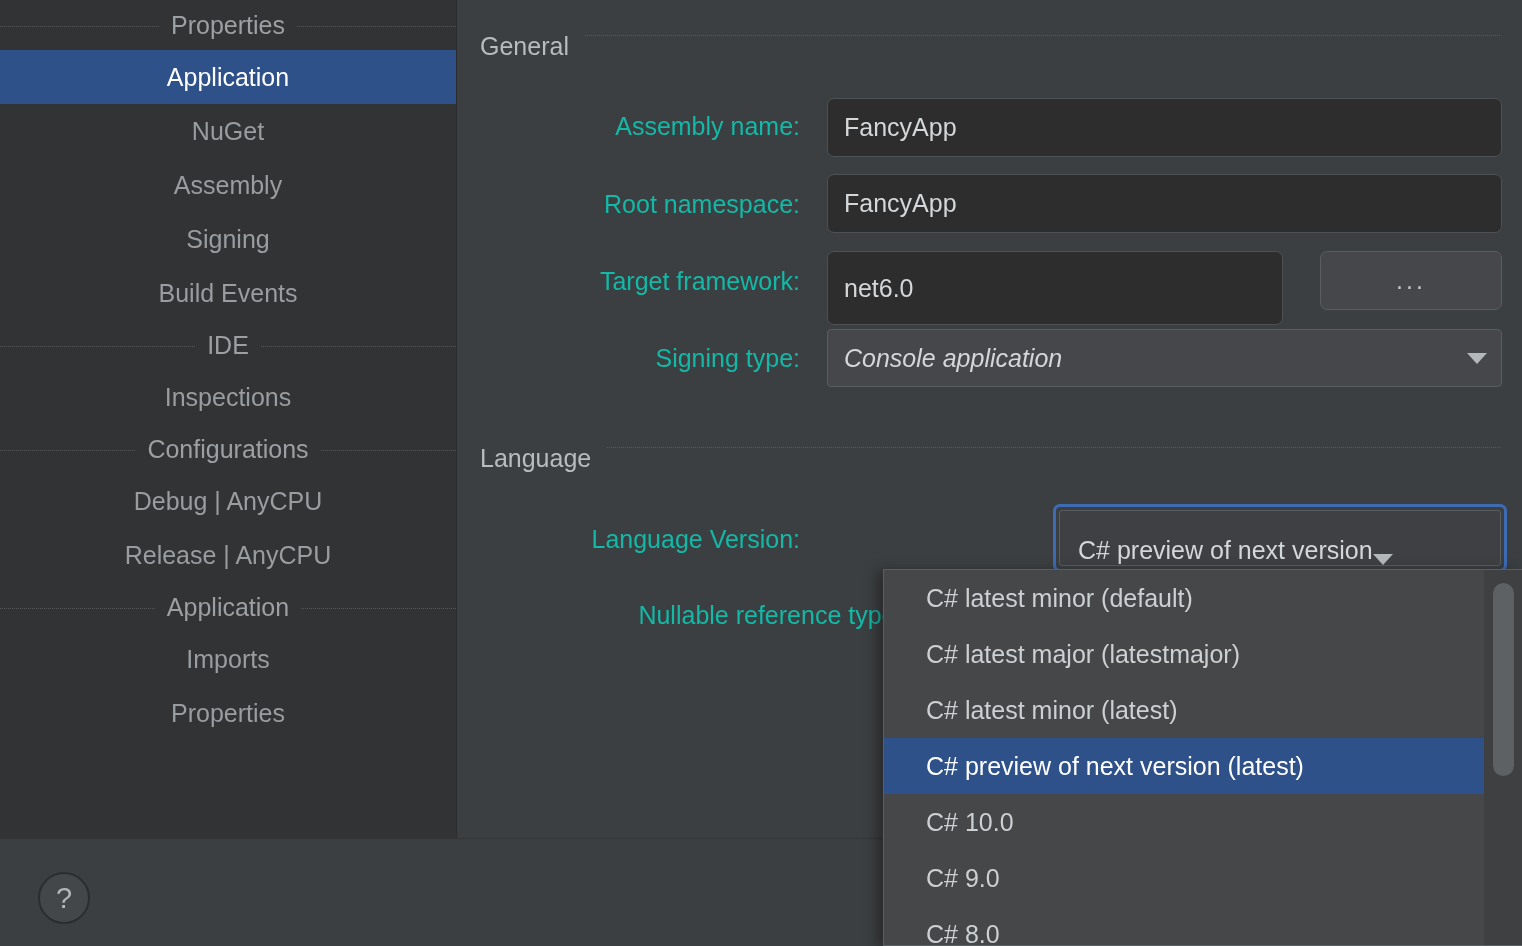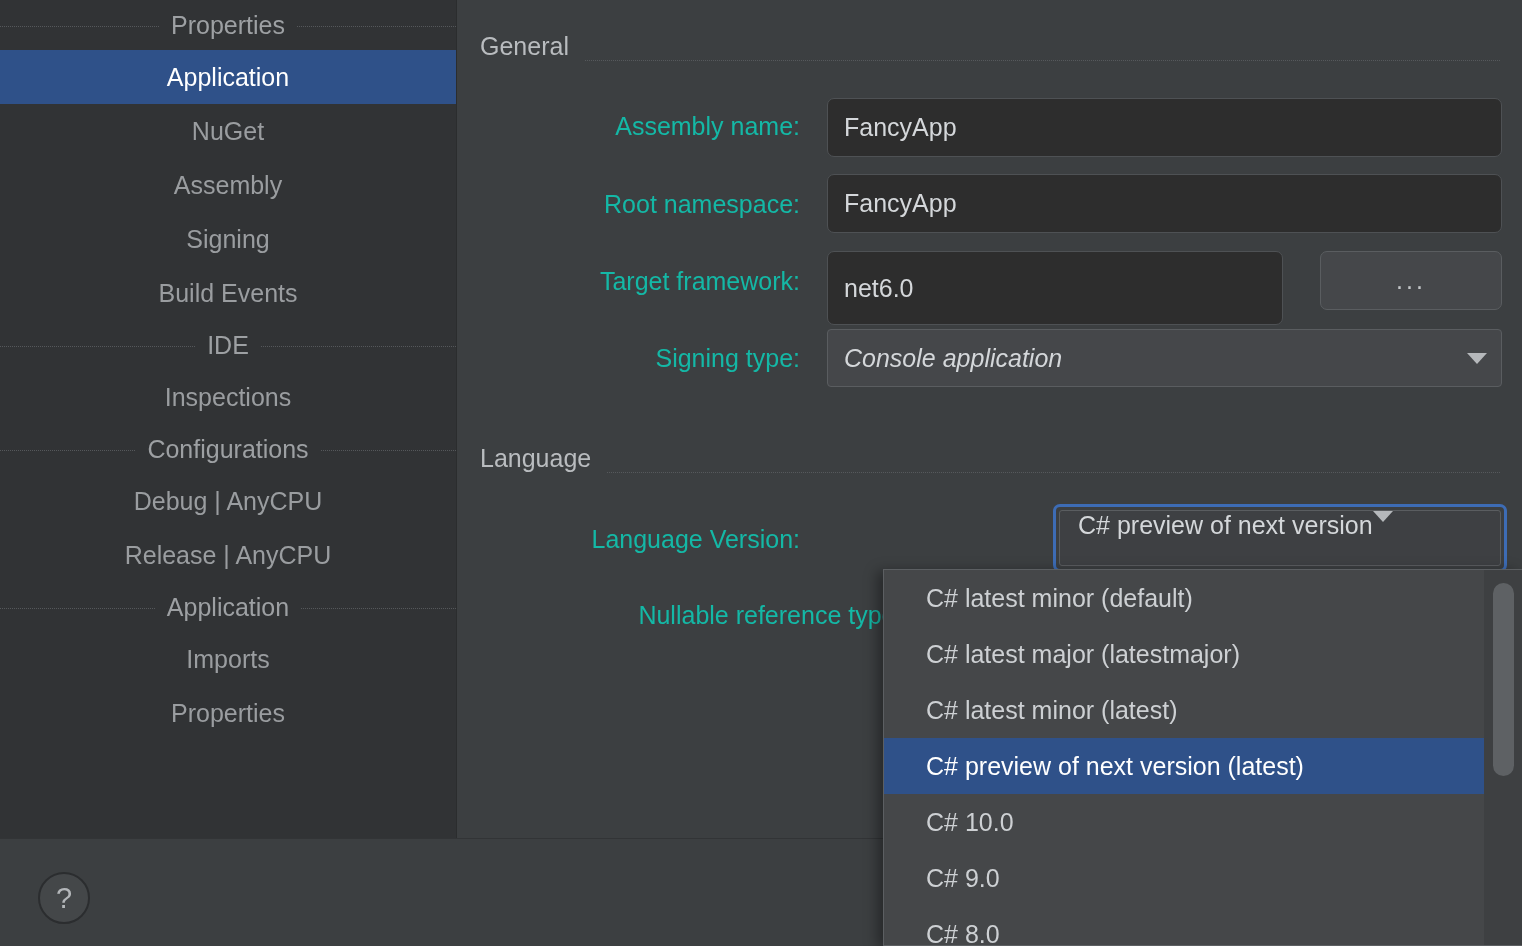--- a/index.html
+++ b/index.html
@@ -100,21 +100,21 @@
     position: absolute;
     left: 458px; top: 0;
     width: 1064px;
     height: 838px;
     background: #3c3f41;
     overflow: hidden;
   }
 
   .section-header {
     display: flex;
-    align-items: flex-end;
+    align-items: flex-start;
     position: absolute;
     left: 22px;
     right: 22px;
     font-size: 25px;
     color: #b9bcbf;
   }
   .section-header .stext { white-space: nowrap; padding-right: 16px; }
   .section-header .sline {
     flex: 1 1 auto;
     height: 0;
@@ -199,21 +199,21 @@
   #lang-combo {
     position: relative;
     left: 0; top: 0;
     width: 100%;
     height: 100%;
     background: #3e4043;
     border: 1px solid #5a5d60;
     border-radius: 3px;
     box-sizing: border-box;
     display: flex;
-    align-items: flex-start;
+    align-items: flex-end;
     padding-left: 18px;
     font-size: 25px;
     color: #d4d7da;
     cursor: pointer;
   }
 
   
   #dropdown {
     position: absolute;
     left: 883px;

